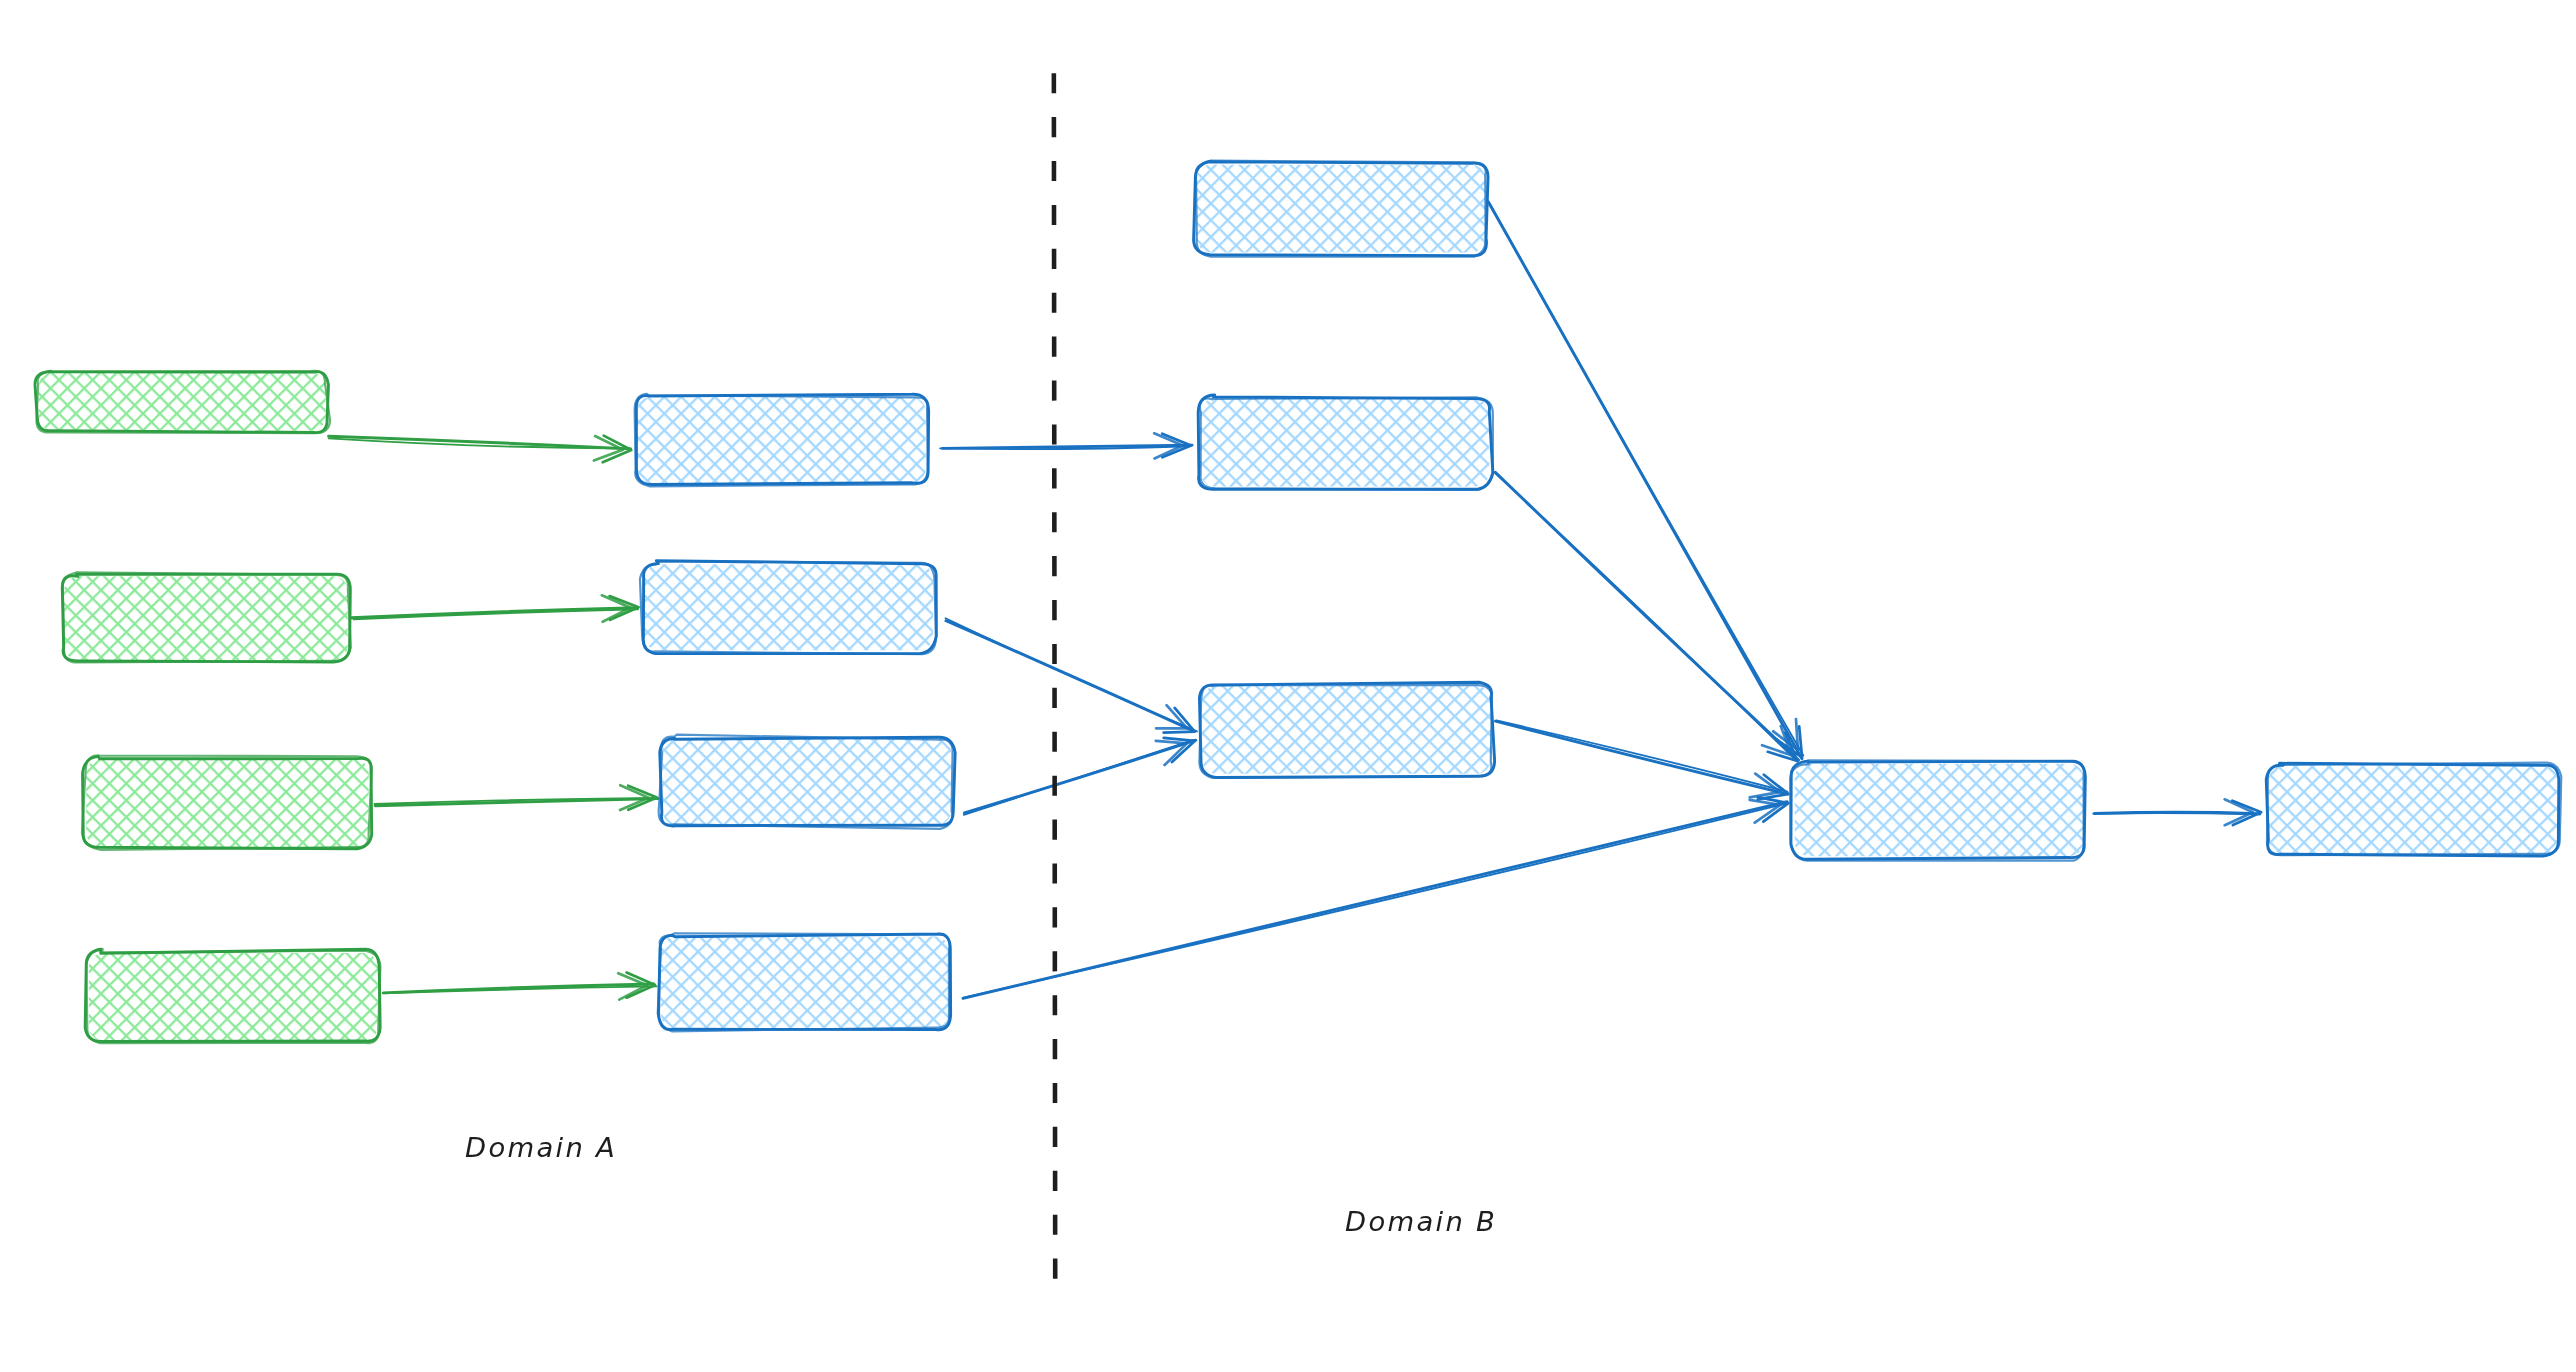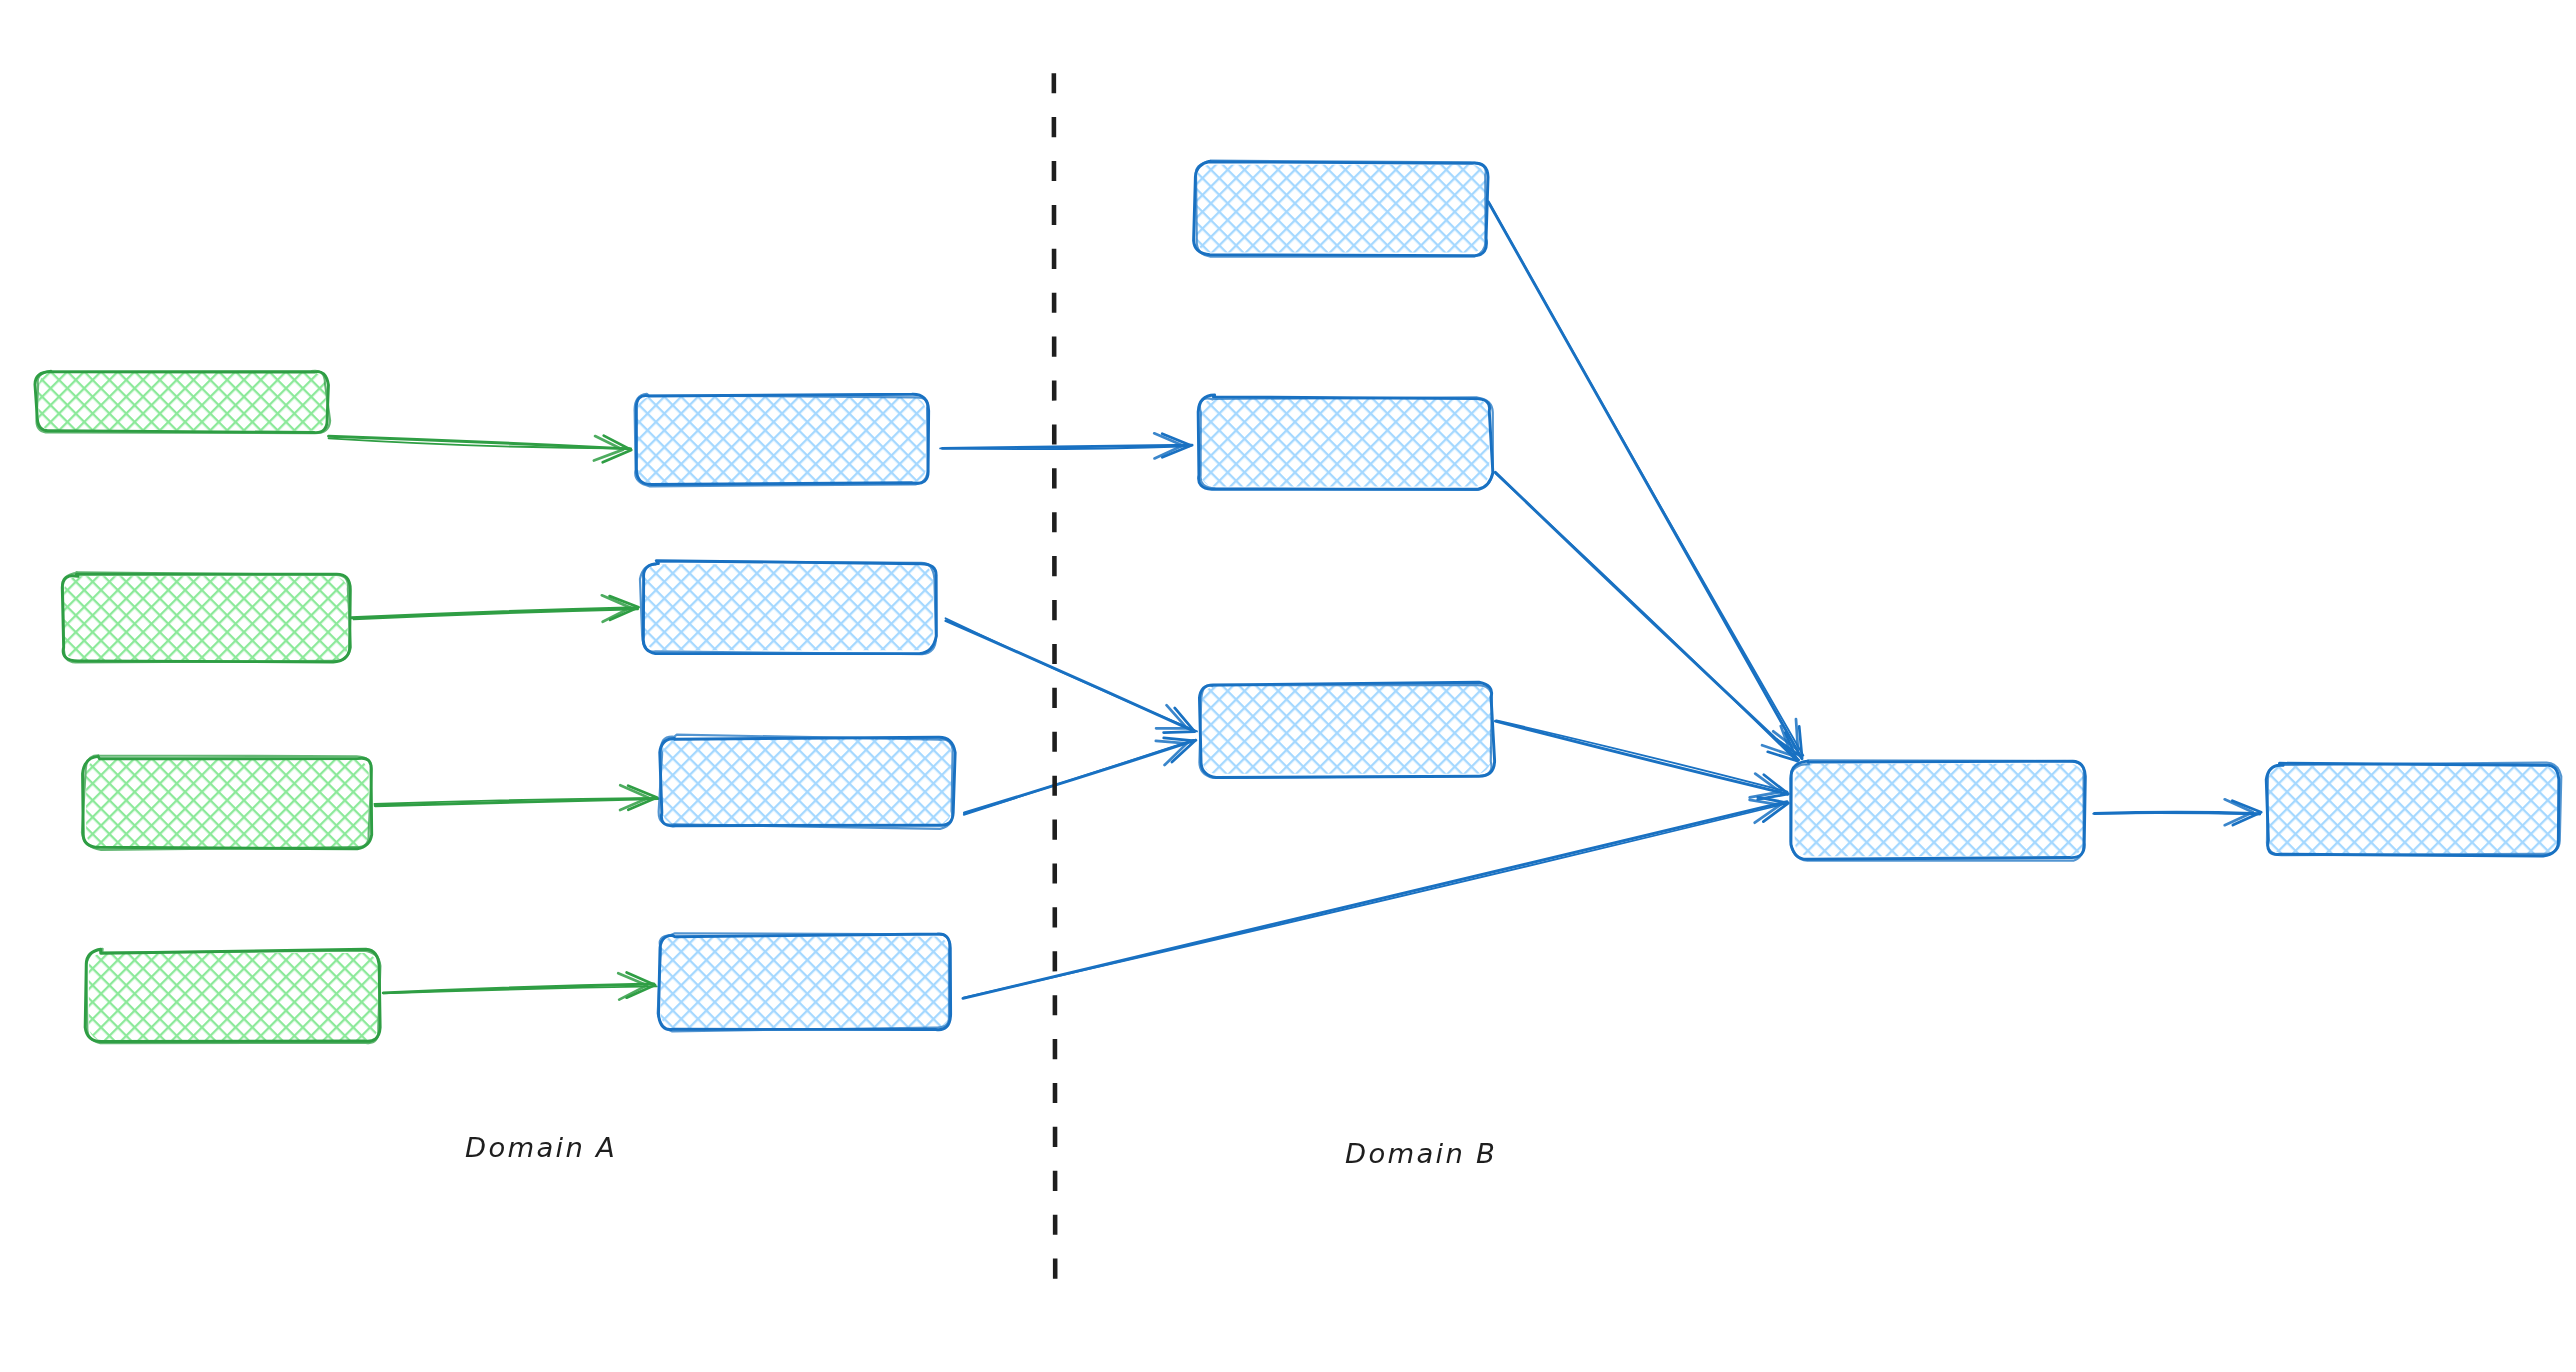--- a/index.html
+++ b/index.html
@@ -194,15 +194,15 @@
           <path d="M2492.0327566624774,834.4992856868074 L2782.7290556921294,836.6136286753293 Q2795.8354041099715,835.0708408560002 2797.39823713377,852.2194449440667 L2796.858635235326,920.5321350472664 Q2796.539396620141,933.6472109679353 2780.2124331237806,935.8229725970994 L2492.363016510272,933.9824967747472 Q2476.0893230916417,935.808483494729 2479.8184330958957,918.2687539107486 L2477.509777546725,852.2913147942588 Q2480.1646168729126,834.8004418382424 2496.008292867713,836.7833909053278 Z" fill="none" stroke="#1971c2" stroke-width="3.2" stroke-linecap="round" stroke-linejoin="round"></path>
           <path d="M2495.8773102783025,836.1959462185372 L2784.1997246766464,833.8098187455022 Q2796.4184708601883,834.0769812474385 2800.0603320622167,848.8180501464839 L2798.3990678207015,919.1862010970648 Q2797.6094303143254,933.2824306494009 2782.610170544875,933.46434235641 L2494.4452602879355,934.9595530046893 Q2480.5394318129584,935.3912413136062 2478.295605899438,921.8483965424115 L2479.351112367749,848.2830009461767 Q2479.3100282569926,837.7576220062364 2496.8707497147243,834.760752679203 Z" fill="none" stroke="#1971c2" stroke-width="2.4" stroke-linecap="round" stroke-linejoin="round" opacity="0.75"></path>
         </g>
       </g>
     <g id="divider-layer">
         <line x1="1152" y1="80" x2="1153.5" y2="1408" stroke="#1e1e1e" stroke-width="5" stroke-dasharray="22 26" stroke-linecap="butt"></line>
       </g>
   </svg>
 
   <div class="domain-label" id="label-a" style="left: 465px; top: 1132px;">Domain A</div>
-  <div class="domain-label" id="label-b" style="left: 1345px; top: 1138px;">Domain B</div>
+  <div class="domain-label" id="label-b" style="left: 1345px; top: 1206px;">Domain B</div>
 </div>
 
 
 </body></html>

